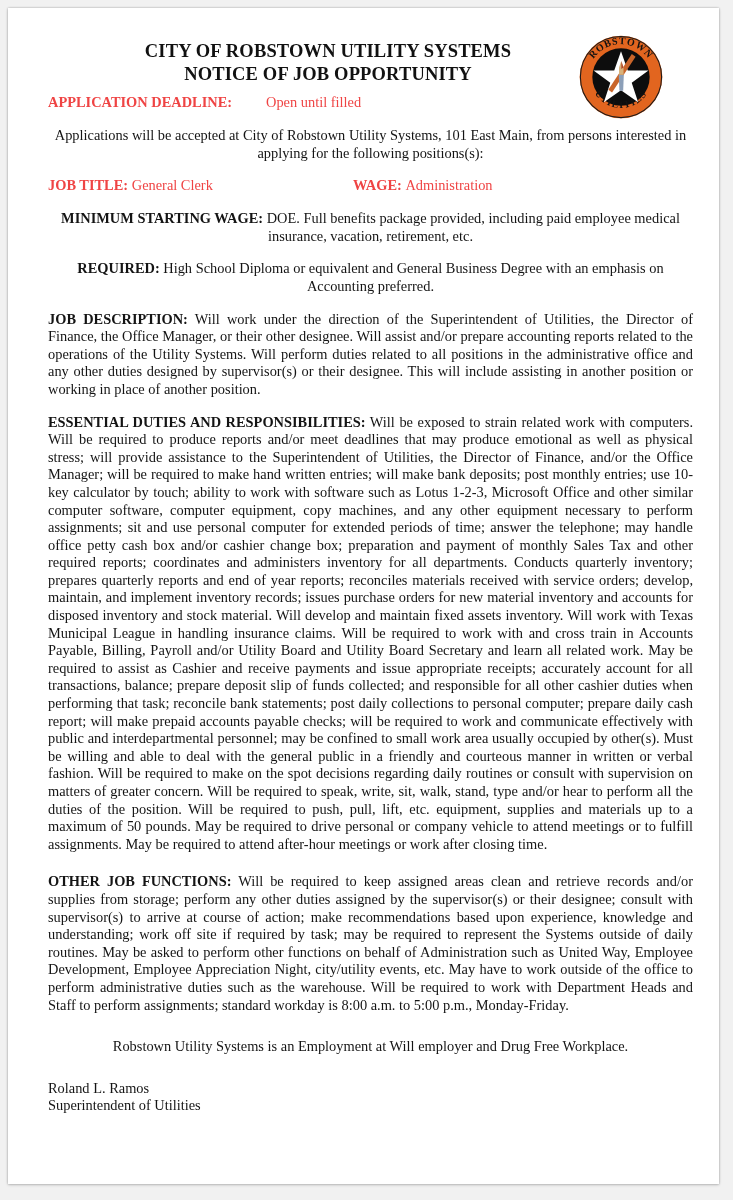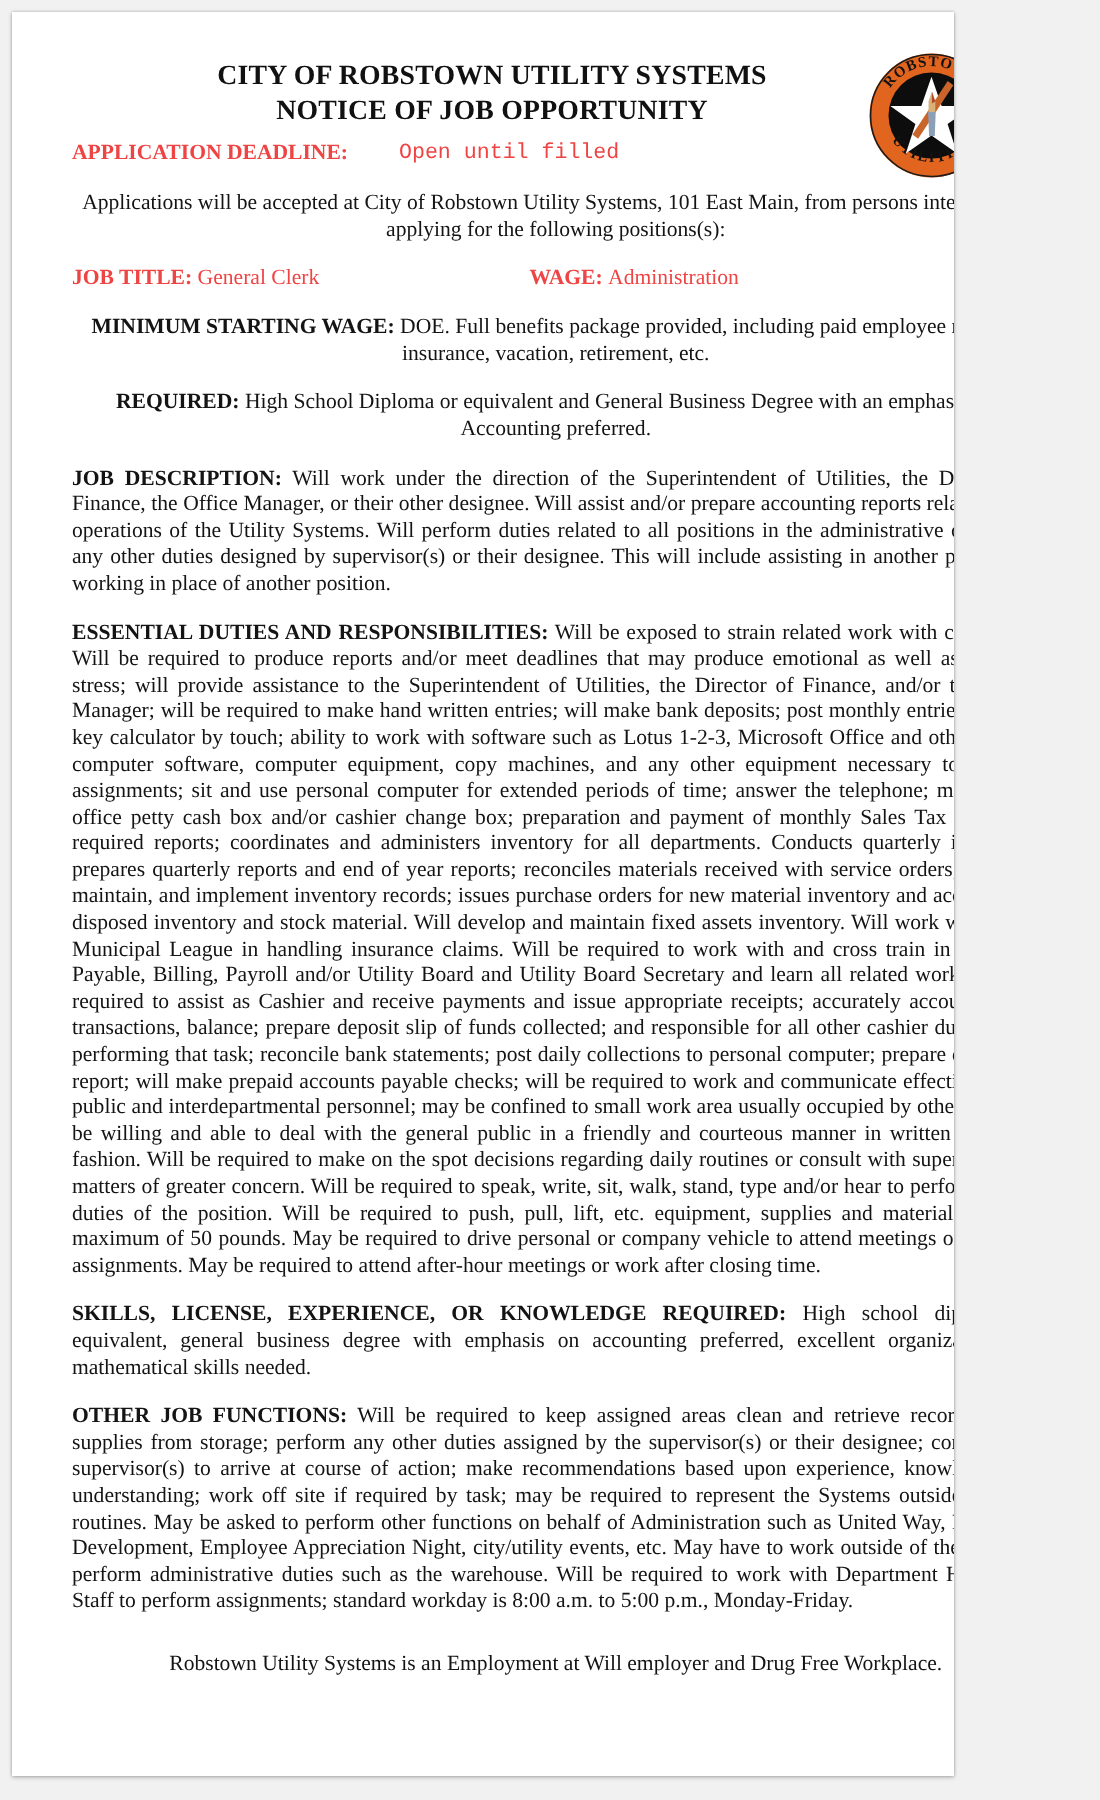--- a/index.html
+++ b/index.html
@@ -18,21 +18,21 @@
     position: absolute;
     left: 0; top: 0;
     width: 733px;
     height: 1200px;
     background: #f1f1f1;
   }
   .page {
     position: absolute;
     left: 8px;
     top: 8px;
-    width: 628px;
+    width: 711px;
     height: 1176px;
     background: #ffffff;
     box-shadow: 0 0 2px rgba(0,0,0,0.28), 0 1px 3px rgba(0,0,0,0.16);
     overflow: hidden;
   }
   .content {
     position: absolute;
     left: 40px;
     top: 0;
     width: 636px;
@@ -85,21 +85,21 @@
   }
   .row-line {
     position: relative;
     font-size: 14.4px;
     line-height: 17.6px;
     color: #ef4444;
     margin: 0 0 10px 0;
     height: 18px;
   }
   .row-line .seg-a { position: absolute; left: 0; top: 0; }
-  .row-line .seg-b { position: absolute; left: 218px; top: 0; font-family: Liberation Mono, monospace; }
+  .row-line .seg-b { position: absolute; left: 218px; top: 0; }
   .row-line .seg-c { position: absolute; left: 305px; top: 0; }
 
   .spacer-sm { height: 5px; }
   .spacer-md { height: 14px; }
 
   .sig {
     font-size: 14.4px;
     line-height: 17.6px;
     color: #141414;
   }
@@ -166,27 +166,30 @@
 
       <p class="para noj"><b>REQUIRED:</b><span> High School Diploma or equivalent and General Business Degree with an emphasis on Accounting preferred.</span></p>
       <div class="spacer-sm"></div>
 
       <p class="para"><b>JOB DESCRIPTION:</b><span> Will work under the direction of the Superintendent of Utilities, the Director of Finance, the Office Manager, or their other designee. Will assist and/or prepare accounting reports related to the operations of the Utility Systems. Will perform duties related to all positions in the administrative office and any other duties designed by supervisor(s) or their designee. This will include assisting in another position or working in place of another position.</span></p>
       <div class="spacer-sm"></div>
 
       <p class="para"><b>ESSENTIAL DUTIES AND RESPONSIBILITIES:</b><span>  Will be exposed to strain related work with computers. Will be required to produce reports and/or meet deadlines that may produce emotional as well as physical stress; will provide assistance to the Superintendent of Utilities, the Director of Finance, and/or the Office Manager; will be required to make hand written entries; will make bank deposits; post monthly entries; use 10-key calculator by touch; ability to work with software such as Lotus 1-2-3, Microsoft Office and other similar computer software, computer equipment, copy machines, and any other equipment necessary to perform assignments; sit and use personal computer for extended periods of time; answer the telephone; may handle office petty cash box and/or cashier change box; preparation and payment of monthly Sales Tax and other required reports; coordinates and administers inventory for all departments. Conducts quarterly inventory; prepares quarterly reports and end of year reports; reconciles materials received with service orders; develop, maintain, and implement inventory records; issues purchase orders for new material inventory and accounts for disposed inventory and stock material.  Will develop and maintain fixed assets inventory. Will work with Texas Municipal League in handling insurance claims. Will be required to work with and cross train in Accounts Payable, Billing, Payroll and/or Utility Board and Utility Board Secretary and learn all related work. May be required to assist as Cashier and receive payments and issue appropriate receipts; accurately account for all transactions, balance; prepare deposit slip of funds collected; and responsible for all other cashier duties when performing that task; reconcile bank statements; post daily collections to personal computer; prepare daily cash report; will make prepaid accounts payable checks; will be required to work and communicate effectively with public and interdepartmental personnel; may be confined to small work area usually occupied by other(s). Must be willing and able to deal with the general public in a friendly and courteous manner in written or verbal fashion. Will be required to make on the spot decisions regarding daily routines or consult with supervision on matters of greater concern.  Will be required to speak, write, sit, walk, stand, type and/or hear to perform all the duties of the position. Will be required to push, pull, lift, etc. equipment, supplies and materials up to a maximum of 50 pounds. May be required to drive personal or company vehicle to attend meetings or to fulfill assignments. May be required to attend after-hour meetings or work after closing time.</span></p>
       <div class="spacer-sm"></div>
 
-      <p class="para"><b>SKILLS, LICENSE, EXPERIENCE, OR KNOWLEDGE REQUIRED:</b><span> High school diploma or equivalent, general business degree with emphasis on accounting preferred, excellent organization and mathematical skills needed.</span></p>
       <div class="spacer-sm"></div>
 
       <p class="para"><b>OTHER JOB FUNCTIONS:</b><span>  Will be required to keep assigned areas clean and retrieve records and/or supplies from storage; perform any other duties assigned by the supervisor(s) or their designee; consult with supervisor(s) to arrive at course of action; make recommendations based upon experience, knowledge and understanding; work off site if required by task; may be required to represent the Systems outside of daily routines. May be asked to perform other functions on behalf of Administration such as United Way, Employee Development, Employee Appreciation Night, city/utility events, etc.  May have to work outside of the office to perform administrative duties such as the warehouse. Will be required to work with Department Heads and Staff to perform assignments; standard workday is 8:00 a.m. to 5:00 p.m., Monday-Friday.</span></p>
 
       <div class="spacer-md"></div>
 
       <p class="para noj">Robstown Utility Systems is an Employment at Will employer and Drug Free Workplace.</p>
 
       <div class="spacer-md"></div>
 
+      <div class="sig">
+        <div>Roland L. Ramos</div>
+        <div>Superintendent of Utilities</div>
+      </div>
 
     </div>
   </div>
 </div>
 
 </body></html>

